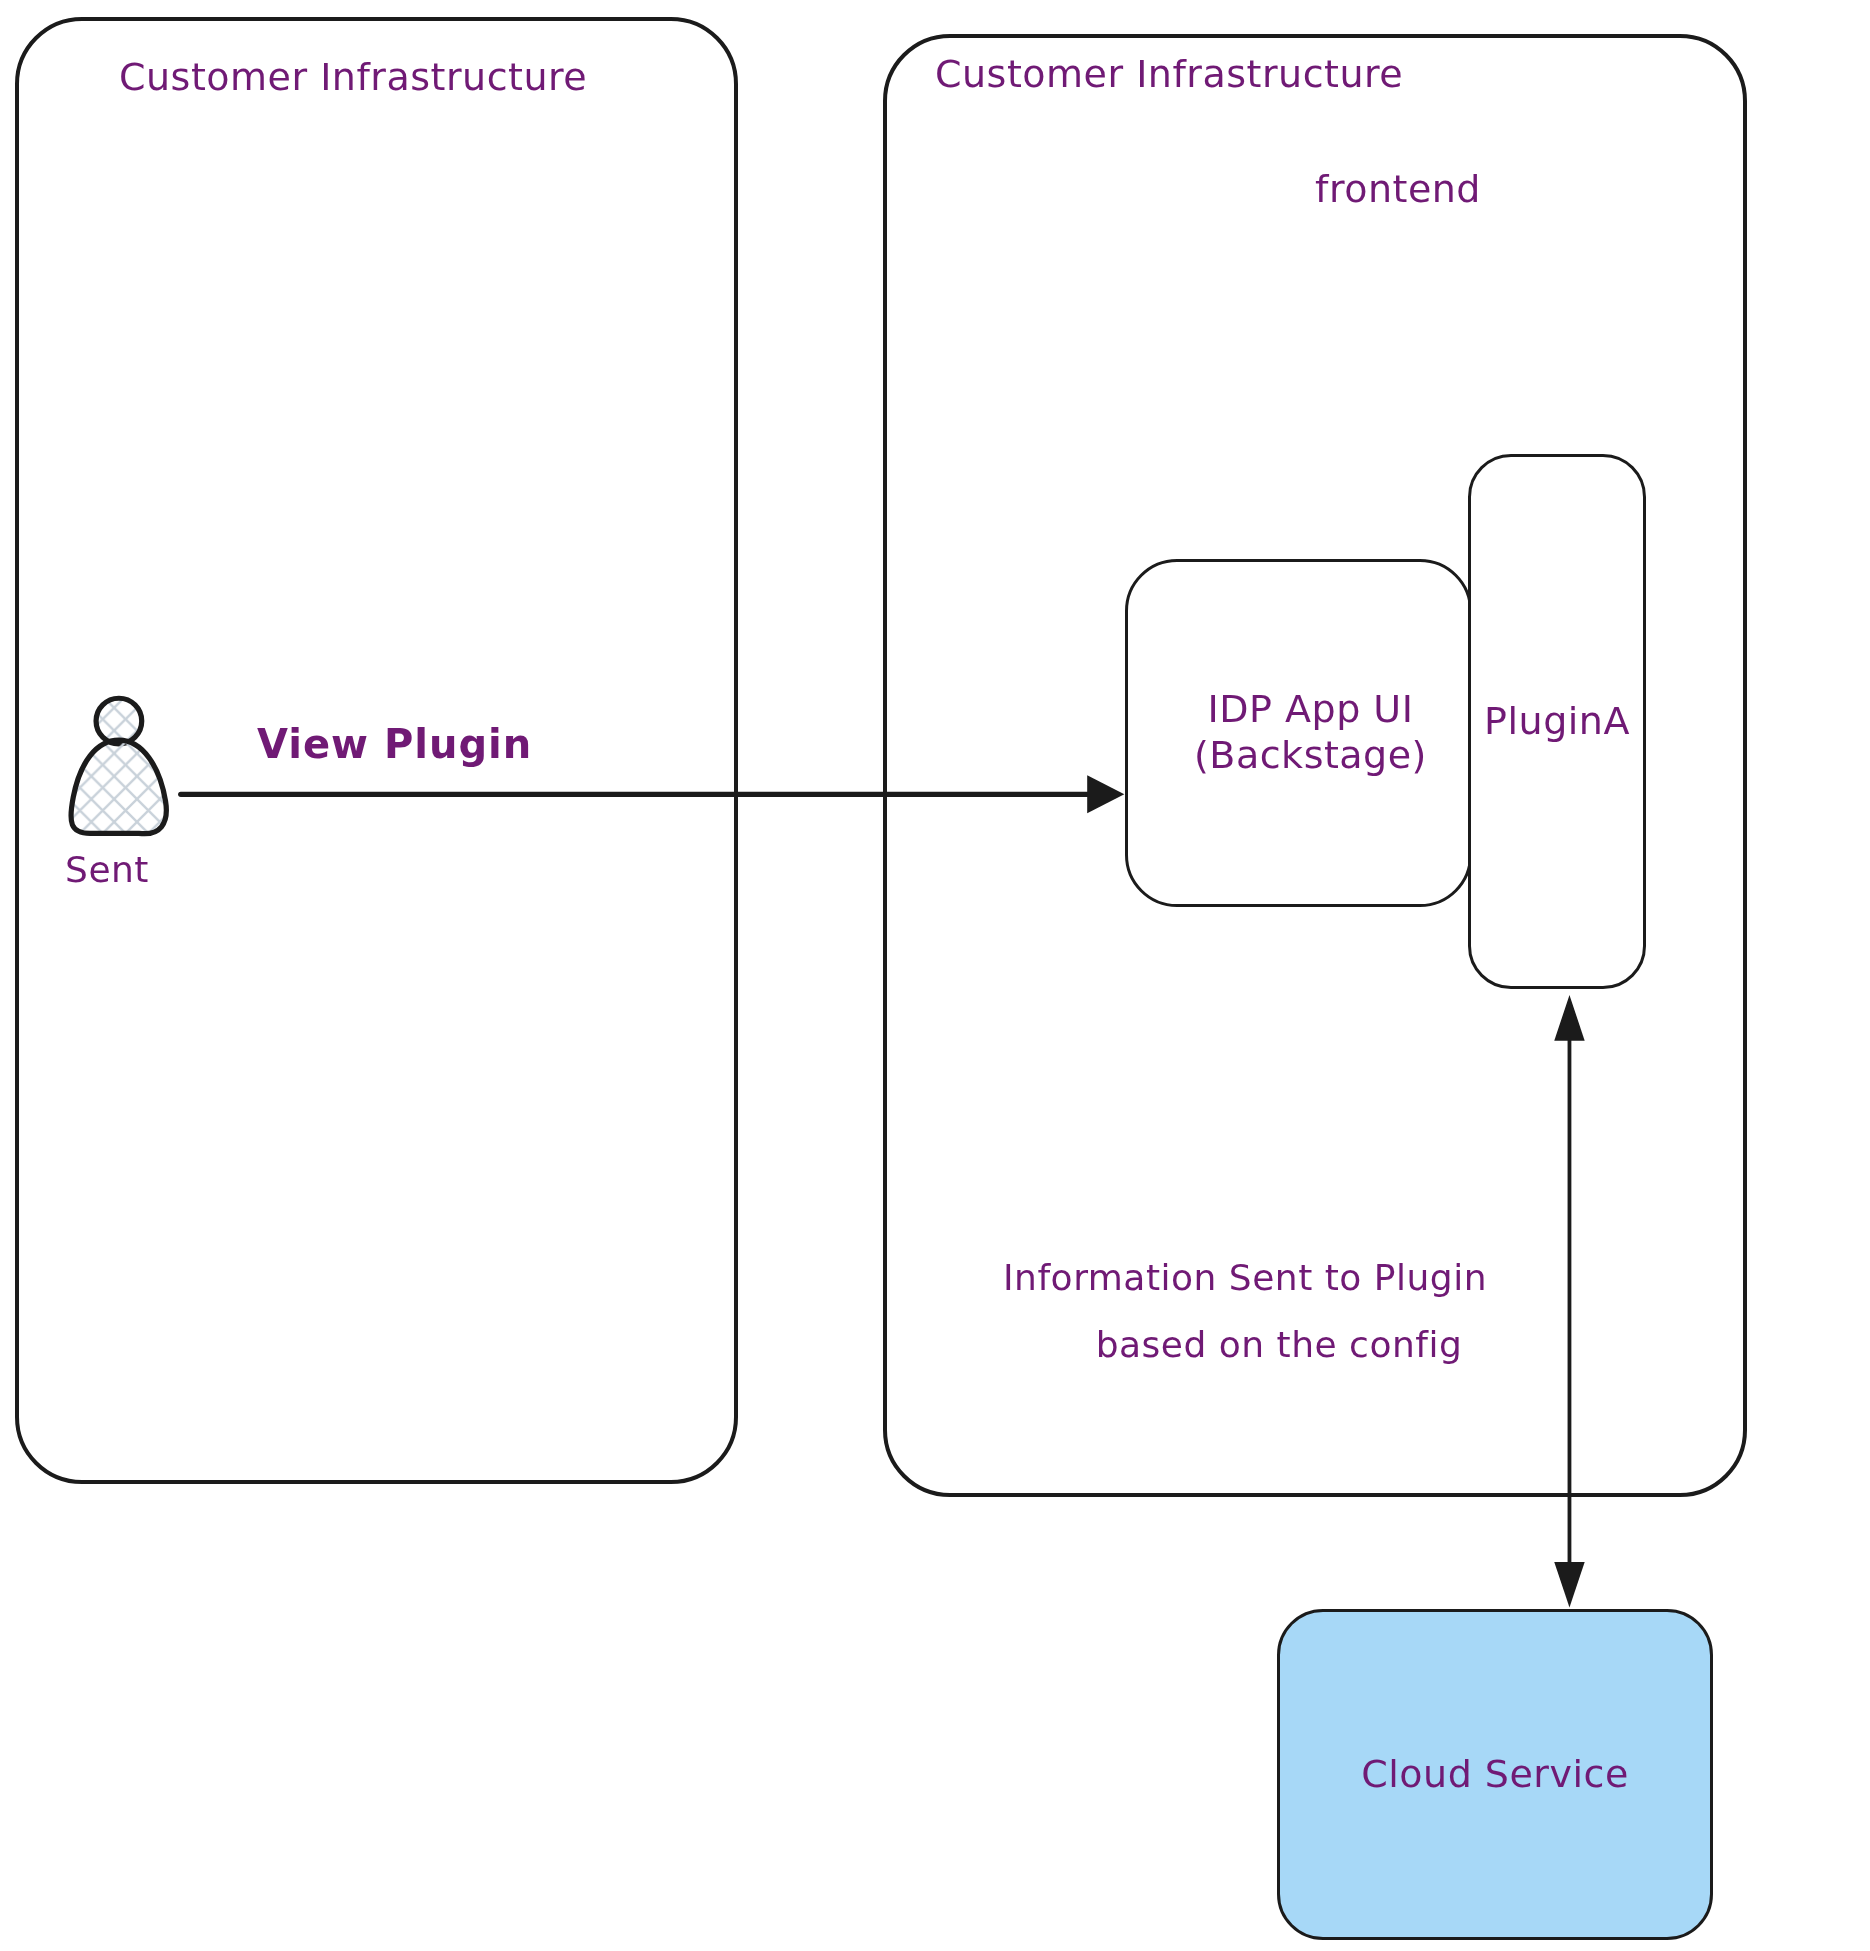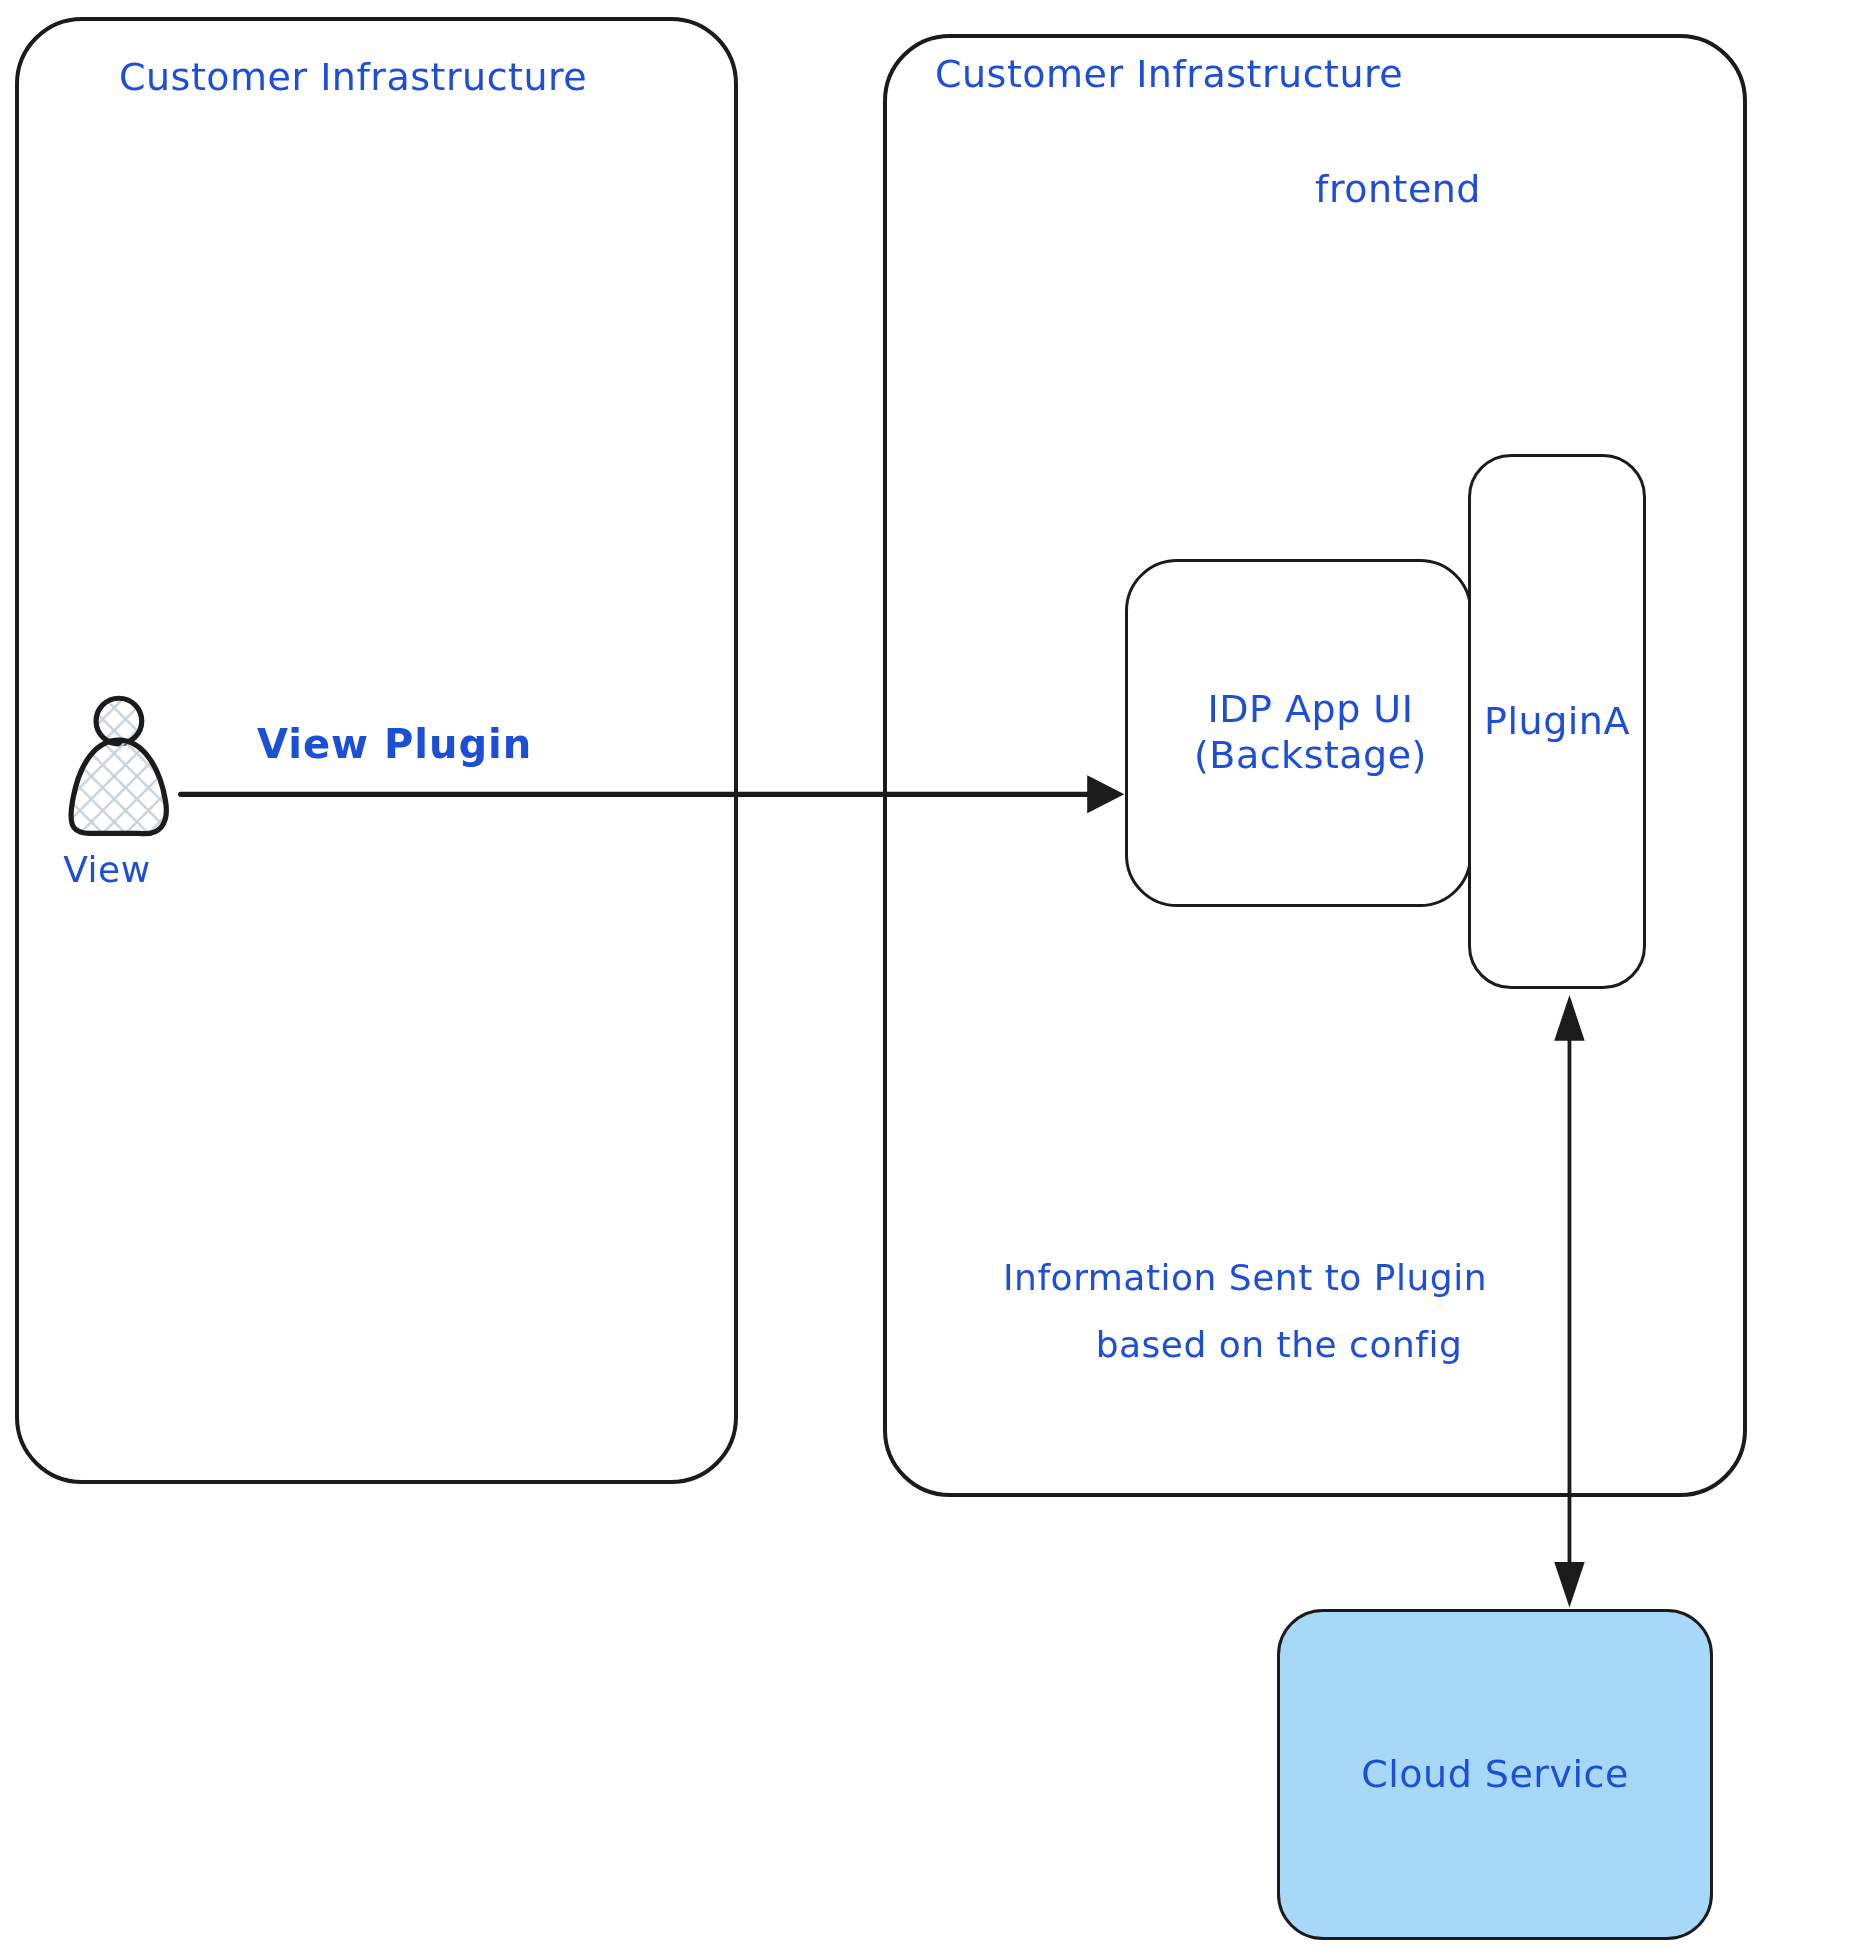--- a/index.html
+++ b/index.html
@@ -1,21 +1,21 @@
 <!DOCTYPE html>
 <html style="font-size:15px"><head>
 <meta charset="utf-8">
 <style>
   html,body{margin:0;padding:0;background:#ffffff;}
   .canvas{
     position:relative;
     width:1871px;height:1952px;
     background:#ffffff;
     font-family:"DejaVu Sans",sans-serif;
-    color:#1d4ed8;
+    color:#701a75;
     overflow:hidden;
     border-radius:30px;
   }
   .box{
     position:absolute;
     border:4.8px solid #1b1b1b;
     border-radius:67px;
     background:transparent;
     box-sizing:border-box;
   }
@@ -86,19 +86,19 @@
 
     <g>
       <line x1="1650" y1="1078" x2="1650" y2="1658" stroke="#1b1b1b" stroke-width="4" stroke-linecap="round"></line>
       <polygon points="1650,1046 1634,1094 1666,1094" fill="#1b1b1b"></polygon>
       <polygon points="1650,1690 1634,1642 1666,1642" fill="#1b1b1b"></polygon>
     </g>
   </svg>
 
   <div class="lbl" style="left:257px;top:721px;font-size:40px;font-weight:bold;letter-spacing:1px;">View Plugin</div>
 
-  <div class="lbl center" style="left:107px;top:849px;font-size:36px;">View</div>
+  <div class="lbl center" style="left:107px;top:849px;font-size:36px;">Sent</div>
 
   <div class="lbl center" style="left:1245px;top:1257px;font-size:36px;">Information Sent to Plugin</div>
   <div class="lbl center" style="left:1279px;top:1324px;font-size:36px;">based on the config</div>
 
 </div>
 
 
 </body></html>

